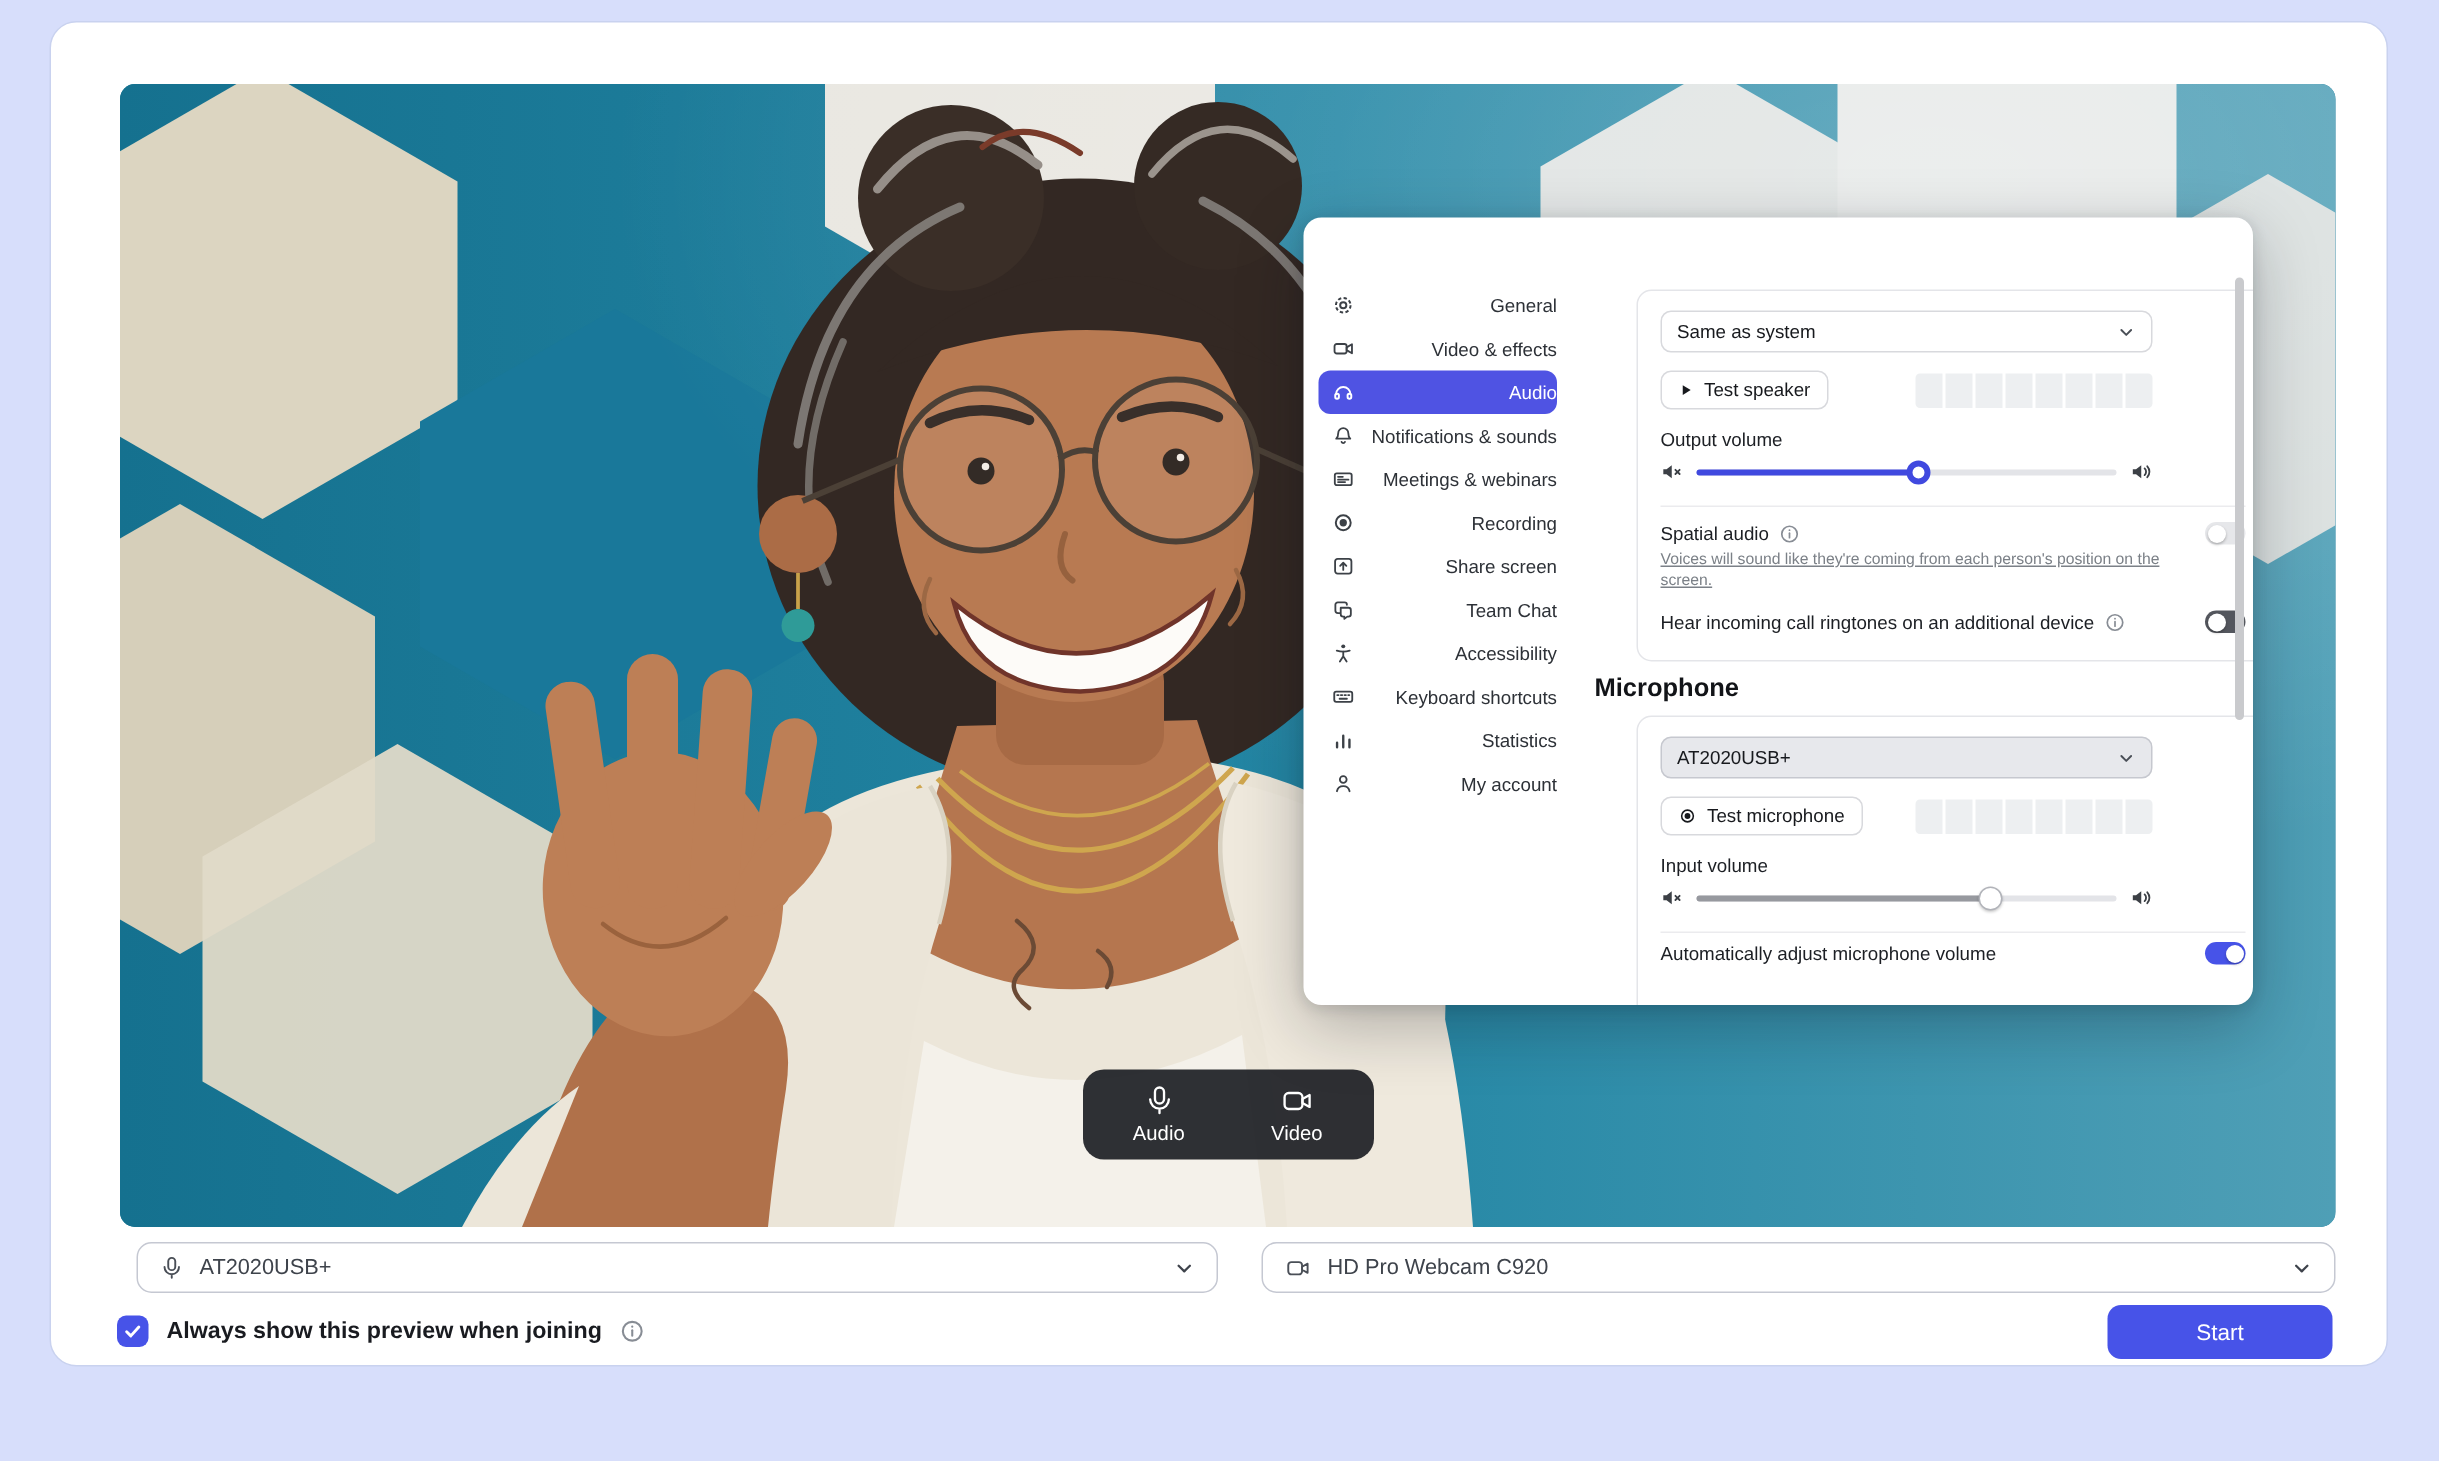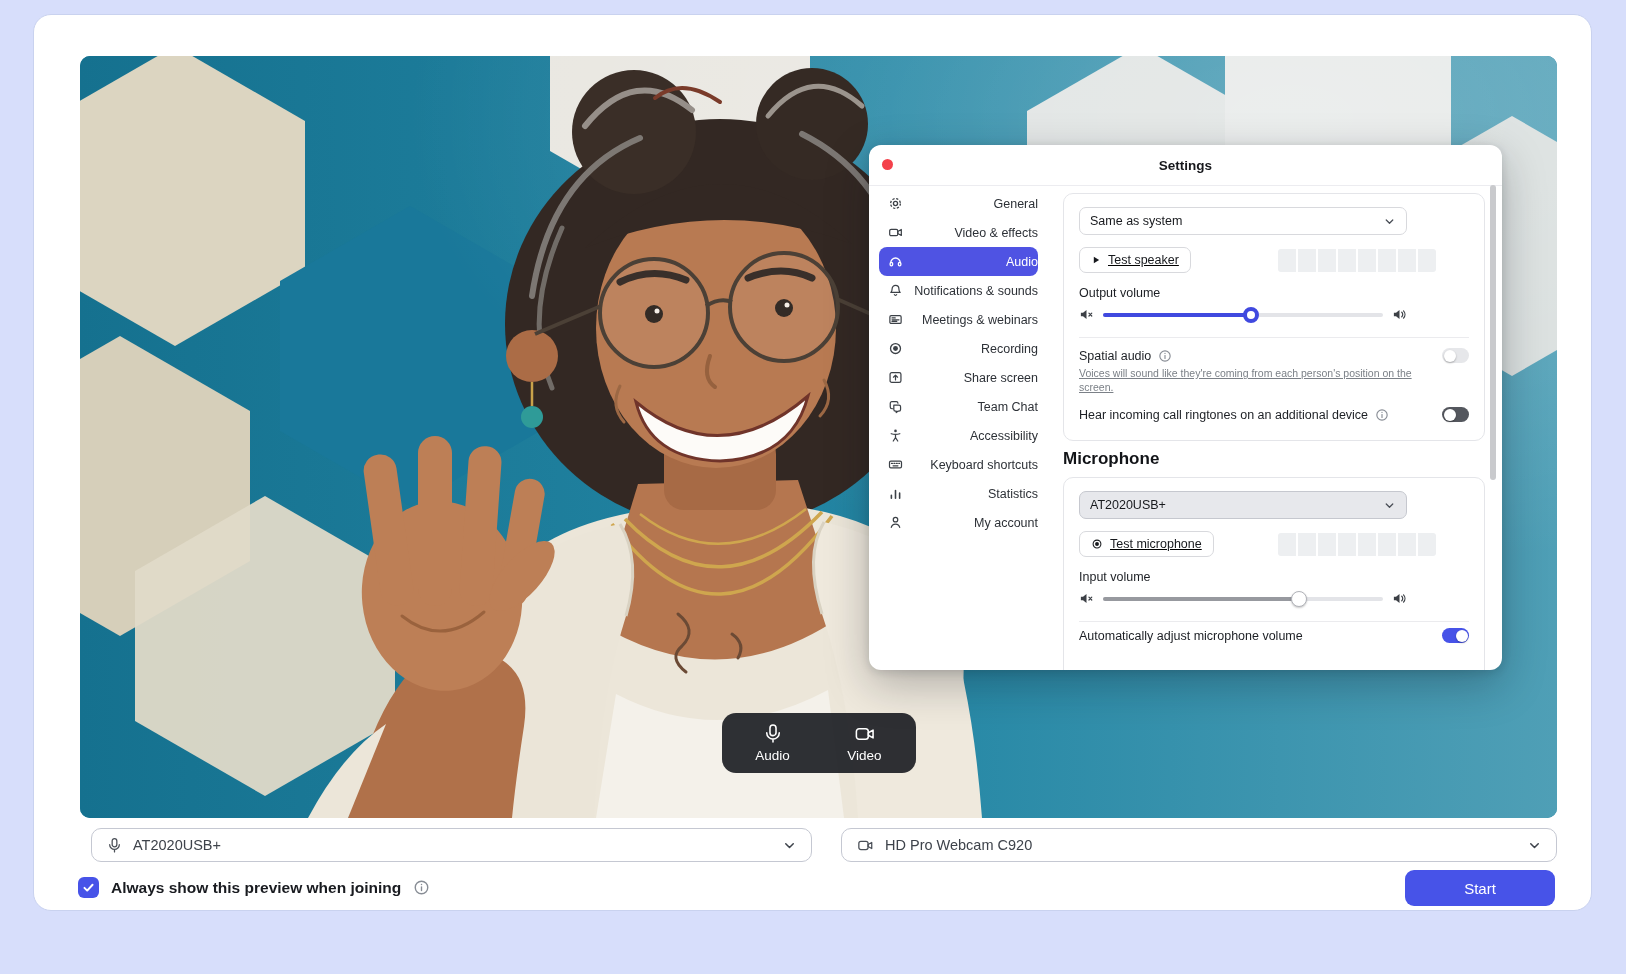--- a/index.html
+++ b/index.html
@@ -33,26 +33,26 @@
   .close-dot{position:absolute;left:13px;top:14px;width:11px;height:11px;border-radius:50%;background:#f4414b;cursor:pointer;}
   .dlg-side{position:absolute;left:0;top:40px;bottom:0;width:194px;padding:4px 0 0 10px;box-sizing:border-box;}
   .side-item{width:159px;height:29px;display:flex;align-items:center;gap:9px;padding-left:9px;box-sizing:border-box;border-radius:8px;font-size:12.5px;color:#2d3137;cursor:pointer;white-space:nowrap;justify-content:space-between;}
   .side-item svg{width:15px;height:15px;color:#3c4147;flex:none;}
   .side-item.active{background:#4f53e3;color:#fff;}
   .side-item.active svg{color:#fff;}
   .dlg-content{position:absolute;left:194px;top:40px;width:422px;}
   h2.sec{margin:0;font-size:17px;font-weight:700;color:#121418;}
   #speaker-title{margin-top:9px;}
   #mic-title{margin-top:8px;}
-  .panel{border:1px solid #e4e5e9;border-radius:10px;padding:13px 15px;box-sizing:border-box;margin-top:8px;width:422px;}
+  .panel{border:1px solid #e4e5e9;border-radius:10px;padding:13px 15px;box-sizing:border-box;margin-top:8px;width:422px;margin-left:28px;}
   #speaker-panel{height:248px;}
   #mic-panel{height:215px;}
   .select{width:328px;height:28px;border:1px solid #d8d9dd;border-radius:7px;display:flex;align-items:center;padding:0 10px;box-sizing:border-box;font-size:12.5px;color:#17191d;cursor:pointer;background:#fff;}
   .select.filled{background:#e7e8ec;border-color:#c6c8cf;}
-  .test-row{margin-top:12px;width:357px;display:flex;align-items:center;justify-content:space-between;text-decoration:underline;}
+  .test-row{margin-top:12px;width:328px;display:flex;align-items:center;justify-content:space-between;}
   .test-btn{height:26px;border:1px solid #d8d9dd;border-radius:7px;display:flex;align-items:center;gap:7px;padding:0 11px;font-size:12.5px;color:#17191d;background:#fff;cursor:pointer;font-family:inherit;}
   .meter{width:158px;height:23px;display:flex;gap:1.5px;}
   .meter i{flex:1;background:#edeff1;}
   .meter i:first-child{border-radius:3px 0 0 3px;}
   .meter i:last-child{border-radius:0 3px 3px 0;}
   .vol-label{margin-top:13px;font-size:12.5px;color:#1c1f24;}
   .slider{margin-top:7px;width:328px;display:flex;align-items:center;gap:9px;color:#3c4046;}
   .track{position:relative;flex:1;height:4px;border-radius:2px;background:#e3e4e8;cursor:pointer;}
   .fill{position:absolute;left:0;top:0;bottom:0;border-radius:2px;background:#4049df;}
   .knob{position:absolute;top:50%;transform:translate(-50%,-50%);width:16px;height:16px;border-radius:50%;background:#fff;border:4px solid #4049df;box-sizing:border-box;cursor:pointer;}
@@ -223,24 +223,20 @@
       <svg class="info" width="17" height="17" viewBox="0 0 16 16" fill="none" stroke="#888d95" stroke-width="1.3" stroke-linecap="round">
         <circle cx="8" cy="8" r="5.9"></circle>
           <path d="M8 7.4v3.4"></path>
           <circle cx="8" cy="5.1" r="0.7" fill="#888d95" stroke="none"></circle>
       </svg>
     </div>
     <button class="start-btn">Start</button>
   </div>
 
   <div class="dialog">
-    <div class="dlg-header">
-      <span class="close-dot"></span>
-      <span>Settings</span>
-    </div>
 
     <div class="dlg-side">
       <div class="side-item">
         <svg viewBox="0 0 16 16" fill="none" stroke="currentColor" stroke-width="1.4">
             <circle cx="8" cy="8" r="2.2"></circle>
             <circle cx="8" cy="8" r="5.2" stroke-dasharray="2.4 1.7"></circle>
           </svg>
         <span>General</span>
       </div>
       <div class="side-item">

